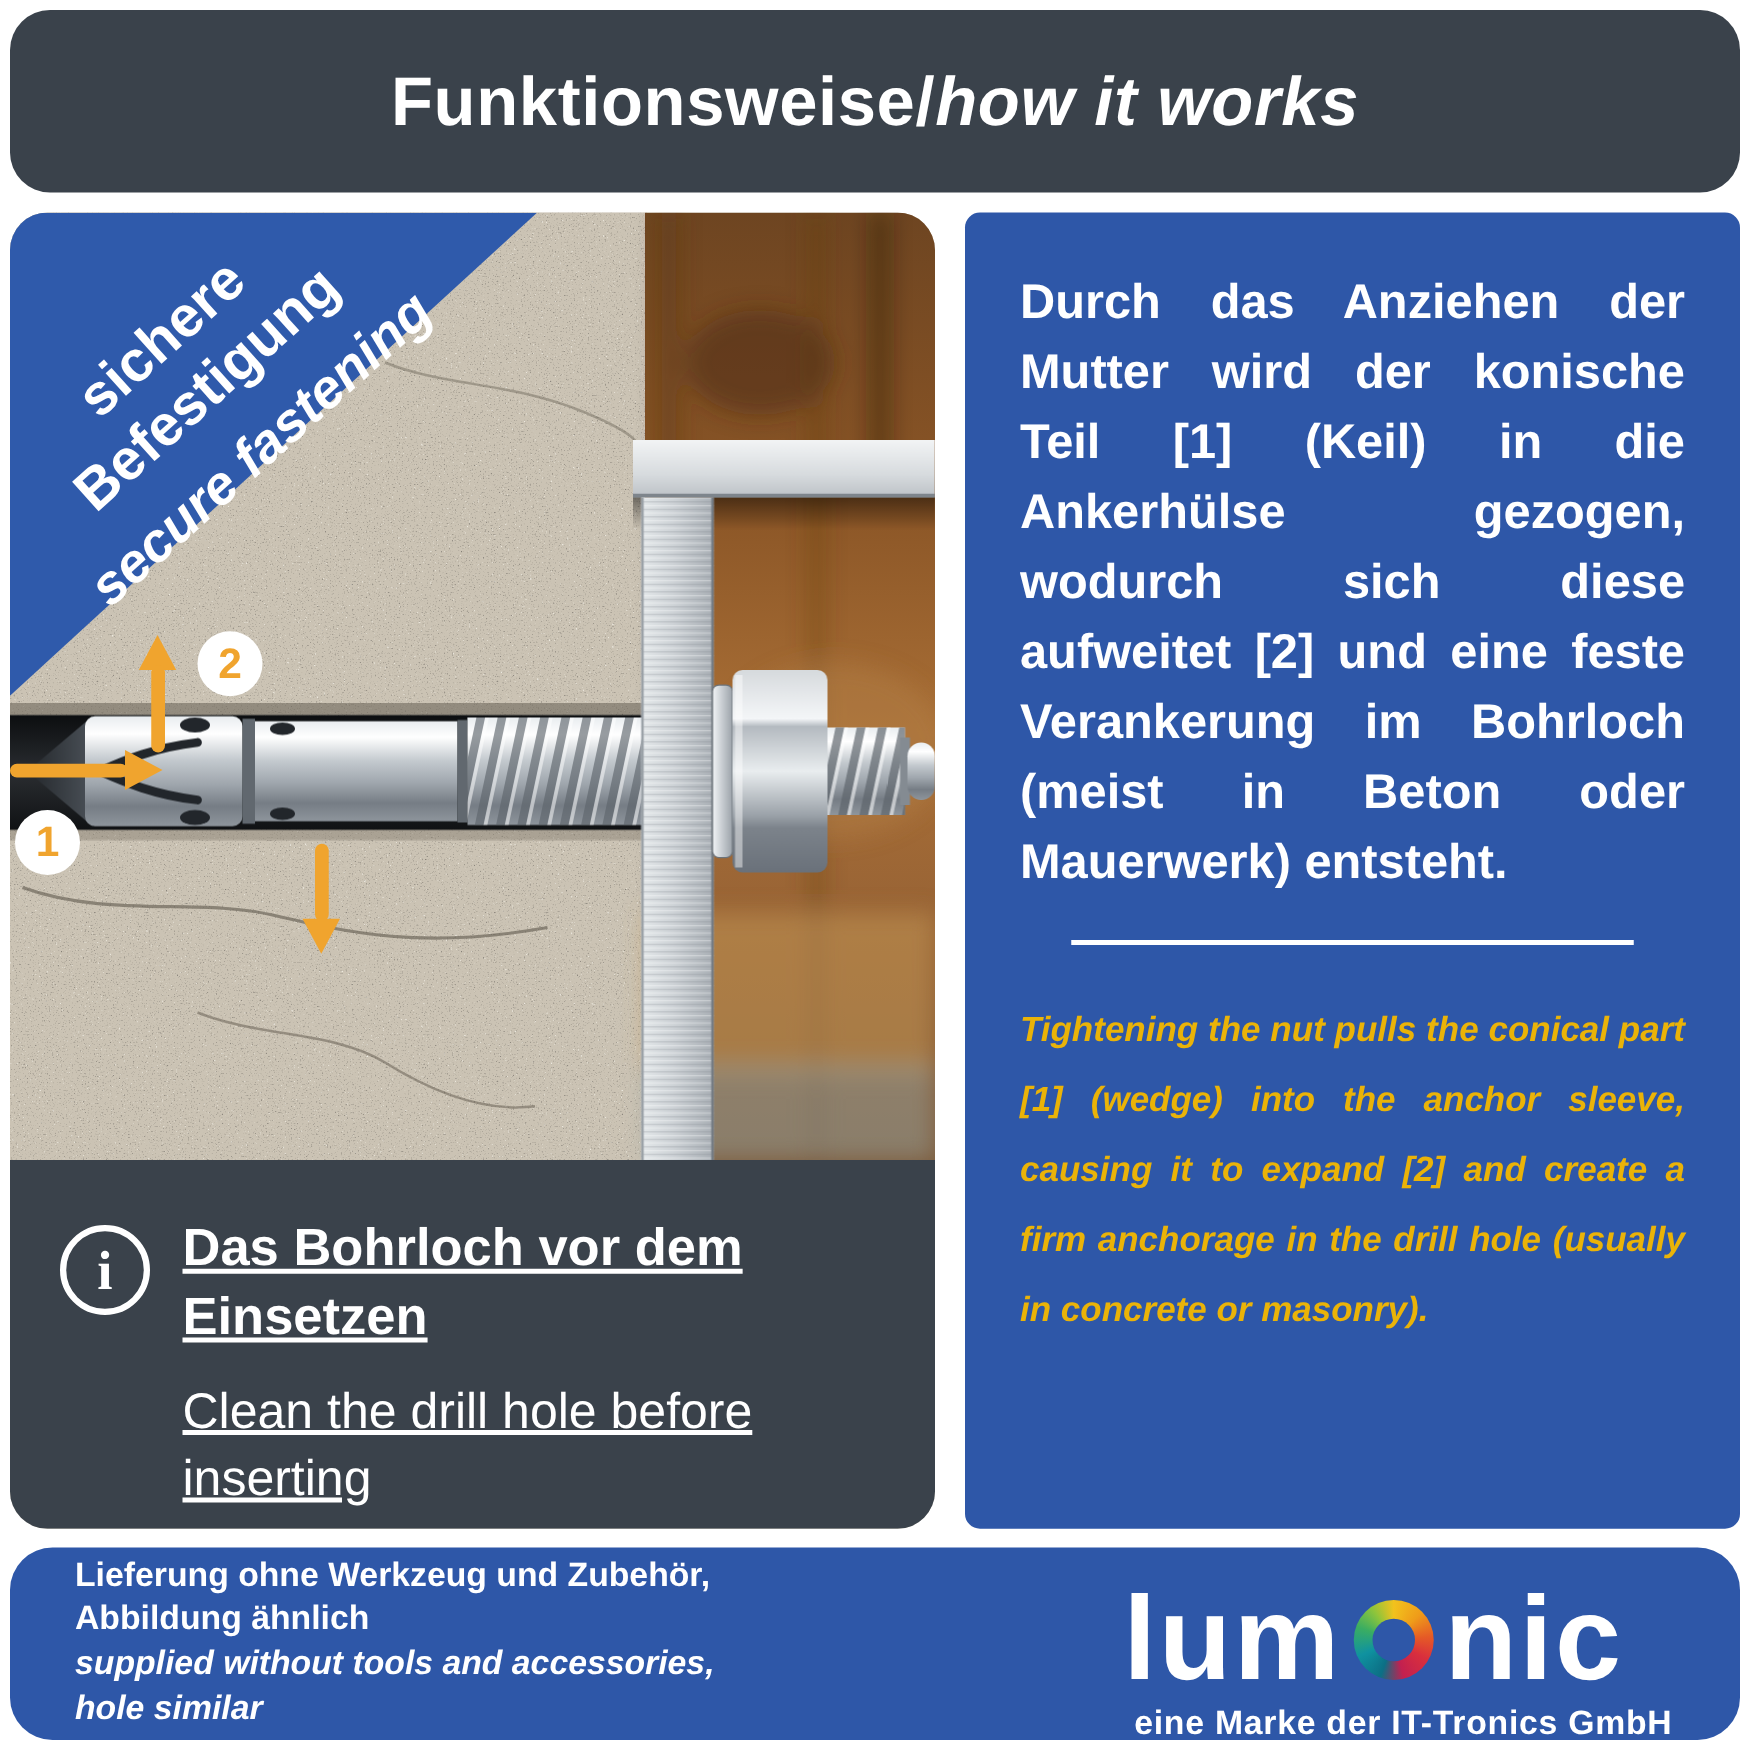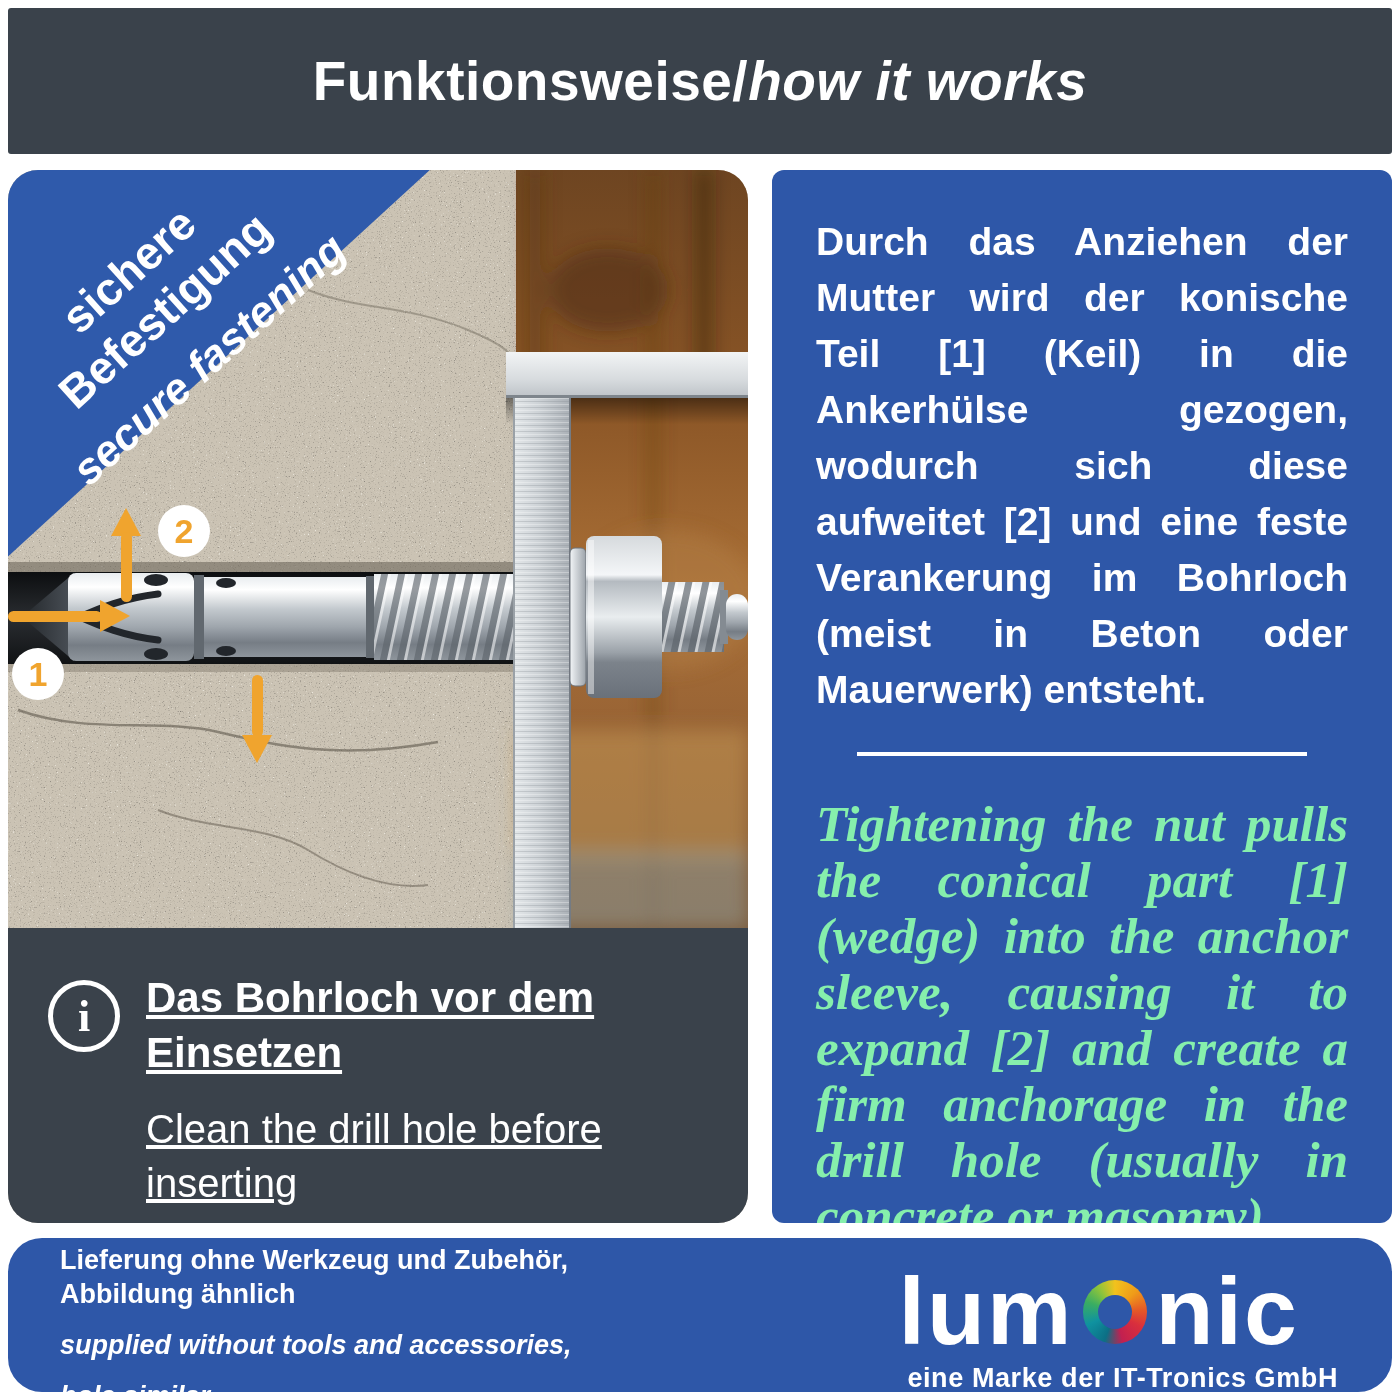--- a/index.html
+++ b/index.html
@@ -1,21 +1,21 @@
 <!DOCTYPE html>
 <html><head>
 <meta charset="utf-8">
 <style>
   html,body{margin:0;padding:0;background:#ffffff;}
   .stage{position:relative;width:1400px;height:1400px;background:#ffffff;overflow:hidden;
          font-family:"Liberation Sans",sans-serif;}
 
   
   .header{position:absolute;left:8px;top:8px;width:1384px;height:146px;background:#3a424b;
-          border-radius:3px;display:flex;align-items:center;justify-content:center;}
+          border-radius:32px;display:flex;align-items:center;justify-content:center;}
   .header .title{color:#ffffff;font-size:55px;font-weight:bold;letter-spacing:.5px;}
   .header .title .it{font-style:italic;}
 
   
   .left-panel{position:absolute;left:8px;top:170px;width:740px;height:1053px;border-radius:30px;
               overflow:hidden;background:#c9c2b4;}
   .photo{position:relative;width:740px;height:758px;}
   .photo svg{position:absolute;left:0;top:0;}
 
   .banner{position:absolute;left:0;top:0;width:740px;height:758px;
@@ -56,29 +56,29 @@
   .info-text{margin-left:26px;color:#ffffff;}
   .info-text .de{font-size:42px;font-weight:bold;line-height:55px;}
   .info-text .en{font-size:40px;font-weight:normal;line-height:54px;margin-top:22px;}
   .block{display:block;text-decoration:underline;}
 
   
   .right-panel{position:absolute;left:772px;top:170px;width:620px;height:1053px;background:#2e57a8;
                border-radius:12px;box-sizing:border-box;padding:44px 44px 0 44px;overflow:hidden;}
   .desc-de{color:#ffffff;font-size:39px;font-weight:bold;line-height:56px;text-align:justify;}
   .divider{width:450px;height:4px;background:#ffffff;margin:34px auto 40px auto;}
-  .desc-en{color:#86efac;font-size:51px;font-weight:bold;font-style:italic;line-height:56px;
-           text-align:justify;font-family:Liberation Serif, serif;}
+  .desc-en{color:#eab308;font-size:28px;font-weight:bold;font-style:italic;line-height:56px;
+           text-align:justify;}
 
   
   .footer{position:absolute;left:8px;top:1238px;width:1384px;height:154px;background:#2e57a8;
           border-radius:34px;}
   .footer-notes{position:absolute;left:52px;top:5px;color:#ffffff;font-size:27px;line-height:34px;}
   .footer-notes .de{font-weight:bold;}
-  .footer-notes .en{font-weight:bold;font-style:italic;margin-top:17px;}
+  .footer-notes .en{font-weight:bold;font-style:italic;margin-top:2px;}
   .logo-block{position:absolute;right:54px;top:16px;height:100%;display:flex;flex-direction:column;
               align-items:center;justify-content:center;}
   .logo-row{display:flex;align-items:center;margin-top:-4px;}
   .logo-txt{color:#ffffff;font-size:95px;font-weight:bold;letter-spacing:2px;line-height:95px;}
   .logo-ring{width:64px;height:64px;border-radius:50%;margin:0 9px;position:relative;
              background:conic-gradient(from 0deg,#f2c21d 0deg,#ef9c19 45deg,#e55a26 85deg,
              #d92f3d 120deg,#c22050 165deg,#0c6f85 200deg,#0f92a0 245deg,#3aad62 290deg,
              #8cc43c 325deg,#f2c21d 360deg);}
   .logo-ring::after{content:"";position:absolute;inset:15px;border-radius:50%;background:#2e57a8;}
   .logo-tagline{color:#ffffff;font-size:27px;font-weight:bold;letter-spacing:.6px;margin-top:4px;margin-left:48px;}

